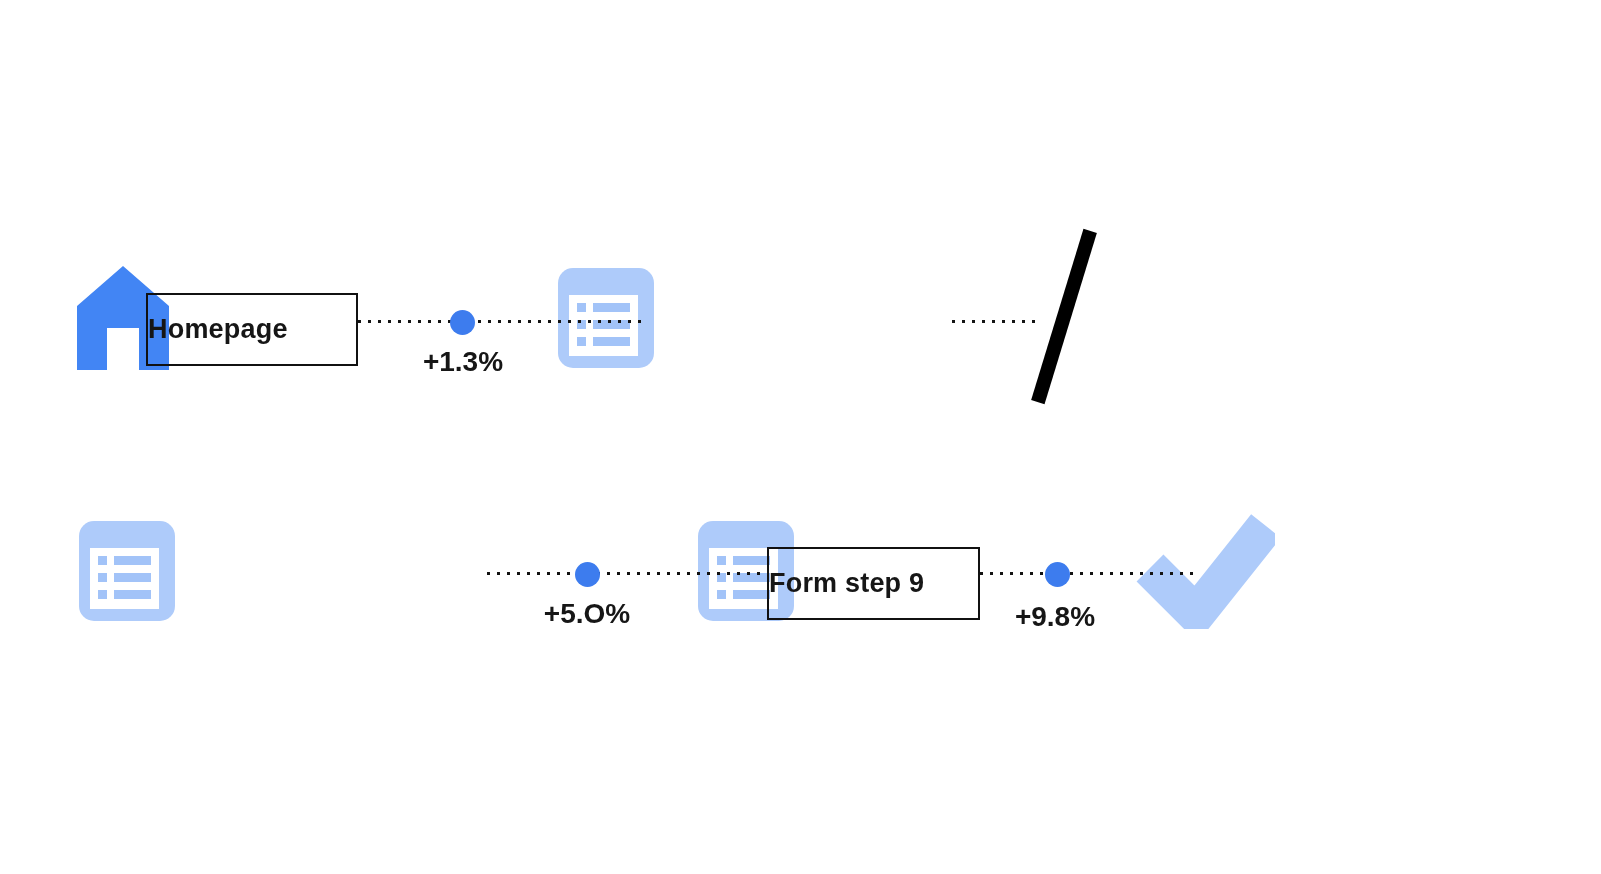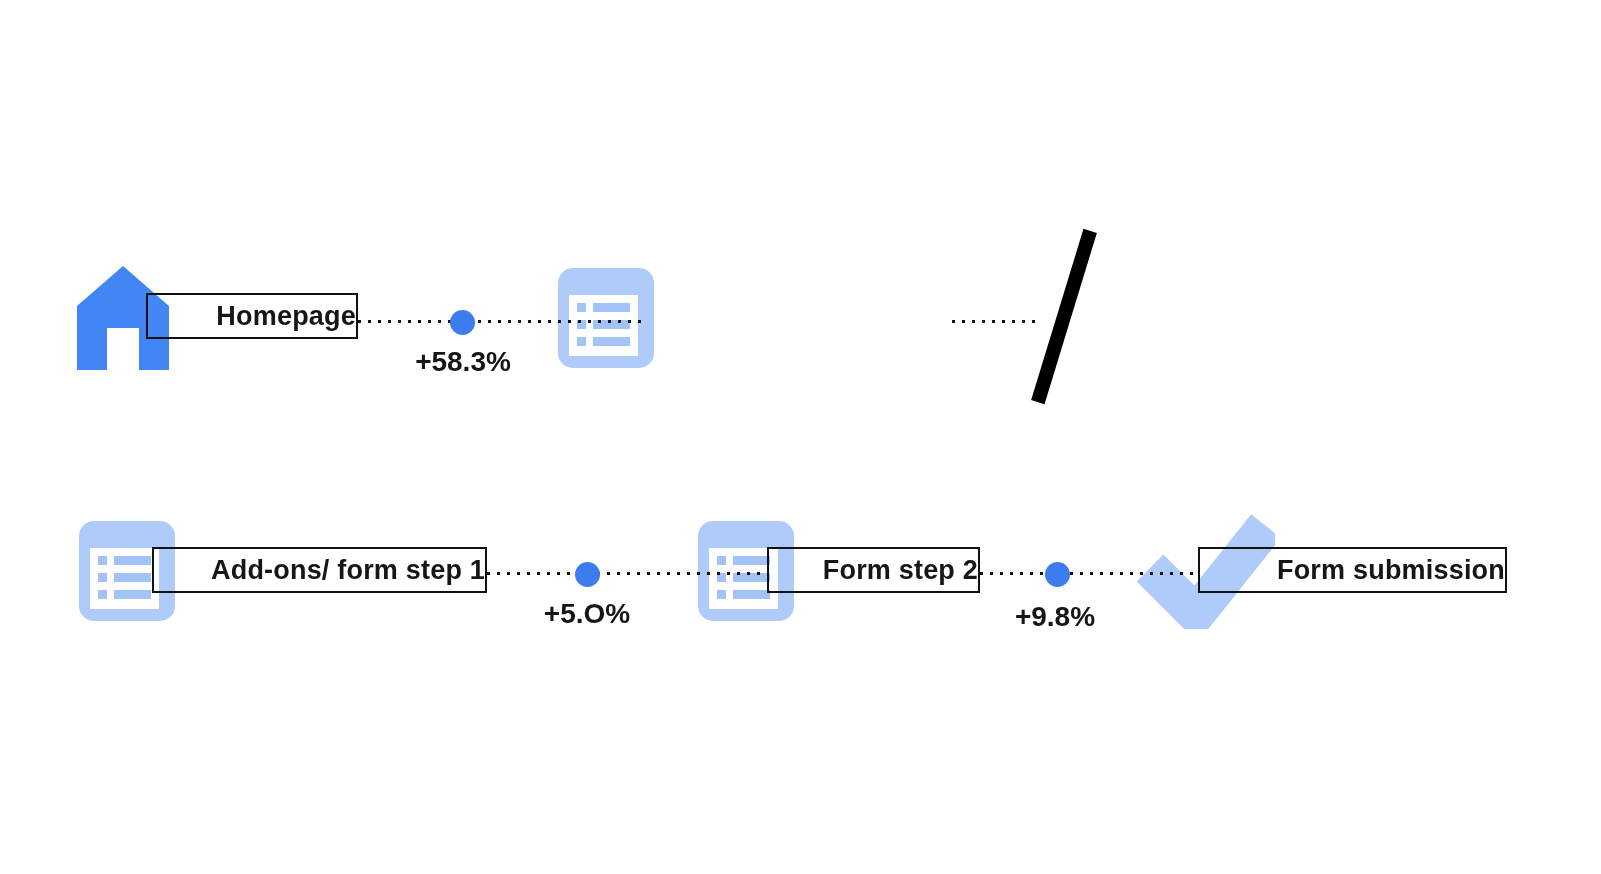--- a/index.html
+++ b/index.html
@@ -6,25 +6,25 @@
   .canvas{
     position:relative;
     width:1601px;height:874px;
     background:#ffffff;
     font-family:"Liberation Sans", sans-serif;
     overflow:hidden;
   }
   
   .node-box{
     position:absolute;
-    height:46px;
+    height:73px;
     box-sizing:border-box;
     border:2.5px solid #111111;
     background:transparent;
-    display:flex;align-items:center;justify-content:flex-end;
+    display:flex;align-items:center;justify-content:flex-start;
     z-index:6;
   }
   .node-box span{
     font-size:27px;font-weight:bold;color:#161616;
     letter-spacing:0.2px;white-space:nowrap;
   }
   
   .dotline{
     position:absolute;height:3px;z-index:4;
     background-image:repeating-linear-gradient(to right,#141414 0px,#141414 3px,transparent 3px,transparent 10px);
@@ -55,21 +55,21 @@
   <svg class="icon" style="left:77px;top:266px" width="92" height="104" viewBox="0 0 92 104">
     <path d="M46 0 L92 40 L92 104 L62 104 L62 62 L30 62 L30 104 L0 104 L0 40 Z" fill="#4285f4"></path>
   </svg>
 
   <div class="node-box" style="left:146px;top:293px;width:212px">
     <span>Homepage</span>
   </div>
 
   <div class="dotline" style="left:358px;top:320px;width:283px"></div>
   <div class="tdot" style="left:450px;top:310px"></div>
-  <div class="pct" style="left:463px;top:346px">+58.3%</div>
+  <div class="pct" style="left:463px;top:346px">+1.3%</div>
 
   <svg class="icon" style="left:558px;top:268px" width="96" height="100" viewBox="0 0 96 100">
     <rect x="0" y="0" width="96" height="100" rx="15" fill="#aecbfa"></rect>
     <rect x="11" y="27" width="69" height="61" fill="#ffffff"></rect>
     <rect x="19" y="35" width="9" height="9" fill="#a2c3f8"></rect>
     <rect x="35" y="35" width="37" height="9" fill="#a2c3f8"></rect>
     <rect x="19" y="52" width="9" height="9" fill="#a2c3f8"></rect>
     <rect x="35" y="52" width="37" height="9" fill="#a2c3f8"></rect>
     <rect x="19" y="69" width="9" height="9" fill="#a2c3f8"></rect>
     <rect x="35" y="69" width="37" height="9" fill="#a2c3f8"></rect>
@@ -84,48 +84,42 @@
     <rect x="0" y="0" width="96" height="100" rx="15" fill="#aecbfa"></rect>
     <rect x="11" y="27" width="69" height="61" fill="#ffffff"></rect>
     <rect x="19" y="35" width="9" height="9" fill="#a2c3f8"></rect>
     <rect x="35" y="35" width="37" height="9" fill="#a2c3f8"></rect>
     <rect x="19" y="52" width="9" height="9" fill="#a2c3f8"></rect>
     <rect x="35" y="52" width="37" height="9" fill="#a2c3f8"></rect>
     <rect x="19" y="69" width="9" height="9" fill="#a2c3f8"></rect>
     <rect x="35" y="69" width="37" height="9" fill="#a2c3f8"></rect>
   </svg>
 
-  <div class="node-box" style="left:152px;top:547px;width:335px">
-    <span>Add-ons/ form step 1</span>
-  </div>
 
   <div class="dotline" style="left:487px;top:572px;width:280px"></div>
   <div class="tdot" style="left:575px;top:562px"></div>
   <div class="pct" style="left:587px;top:598px">+5.O%</div>
 
   <svg class="icon" style="left:698px;top:521px" width="96" height="100" viewBox="0 0 96 100">
     <rect x="0" y="0" width="96" height="100" rx="15" fill="#aecbfa"></rect>
     <rect x="11" y="27" width="69" height="61" fill="#ffffff"></rect>
     <rect x="19" y="35" width="9" height="9" fill="#a2c3f8"></rect>
     <rect x="35" y="35" width="37" height="9" fill="#a2c3f8"></rect>
     <rect x="19" y="52" width="9" height="9" fill="#a2c3f8"></rect>
     <rect x="35" y="52" width="37" height="9" fill="#a2c3f8"></rect>
     <rect x="19" y="69" width="9" height="9" fill="#a2c3f8"></rect>
     <rect x="35" y="69" width="37" height="9" fill="#a2c3f8"></rect>
   </svg>
 
   <div class="node-box" style="left:767px;top:547px;width:213px">
-    <span>Form step 2</span>
+    <span>Form step 9</span>
   </div>
 
   <div class="dotline" style="left:980px;top:572px;width:220px"></div>
   <div class="tdot" style="left:1045px;top:562px"></div>
   <div class="pct" style="left:1055px;top:601px">+9.8%</div>
 
   <svg class="icon" style="left:1130px;top:514px" width="145" height="115" viewBox="0 0 145 115">
     <polyline points="20,54 66,100 136,12" fill="none" stroke="#aecbfa" stroke-width="38" stroke-linecap="butt" stroke-linejoin="miter"></polyline>
   </svg>
 
-  <div class="node-box" style="left:1198px;top:547px;width:309px">
-    <span>Form submission</span>
-  </div>
 
 </div>
 
 </body></html>

